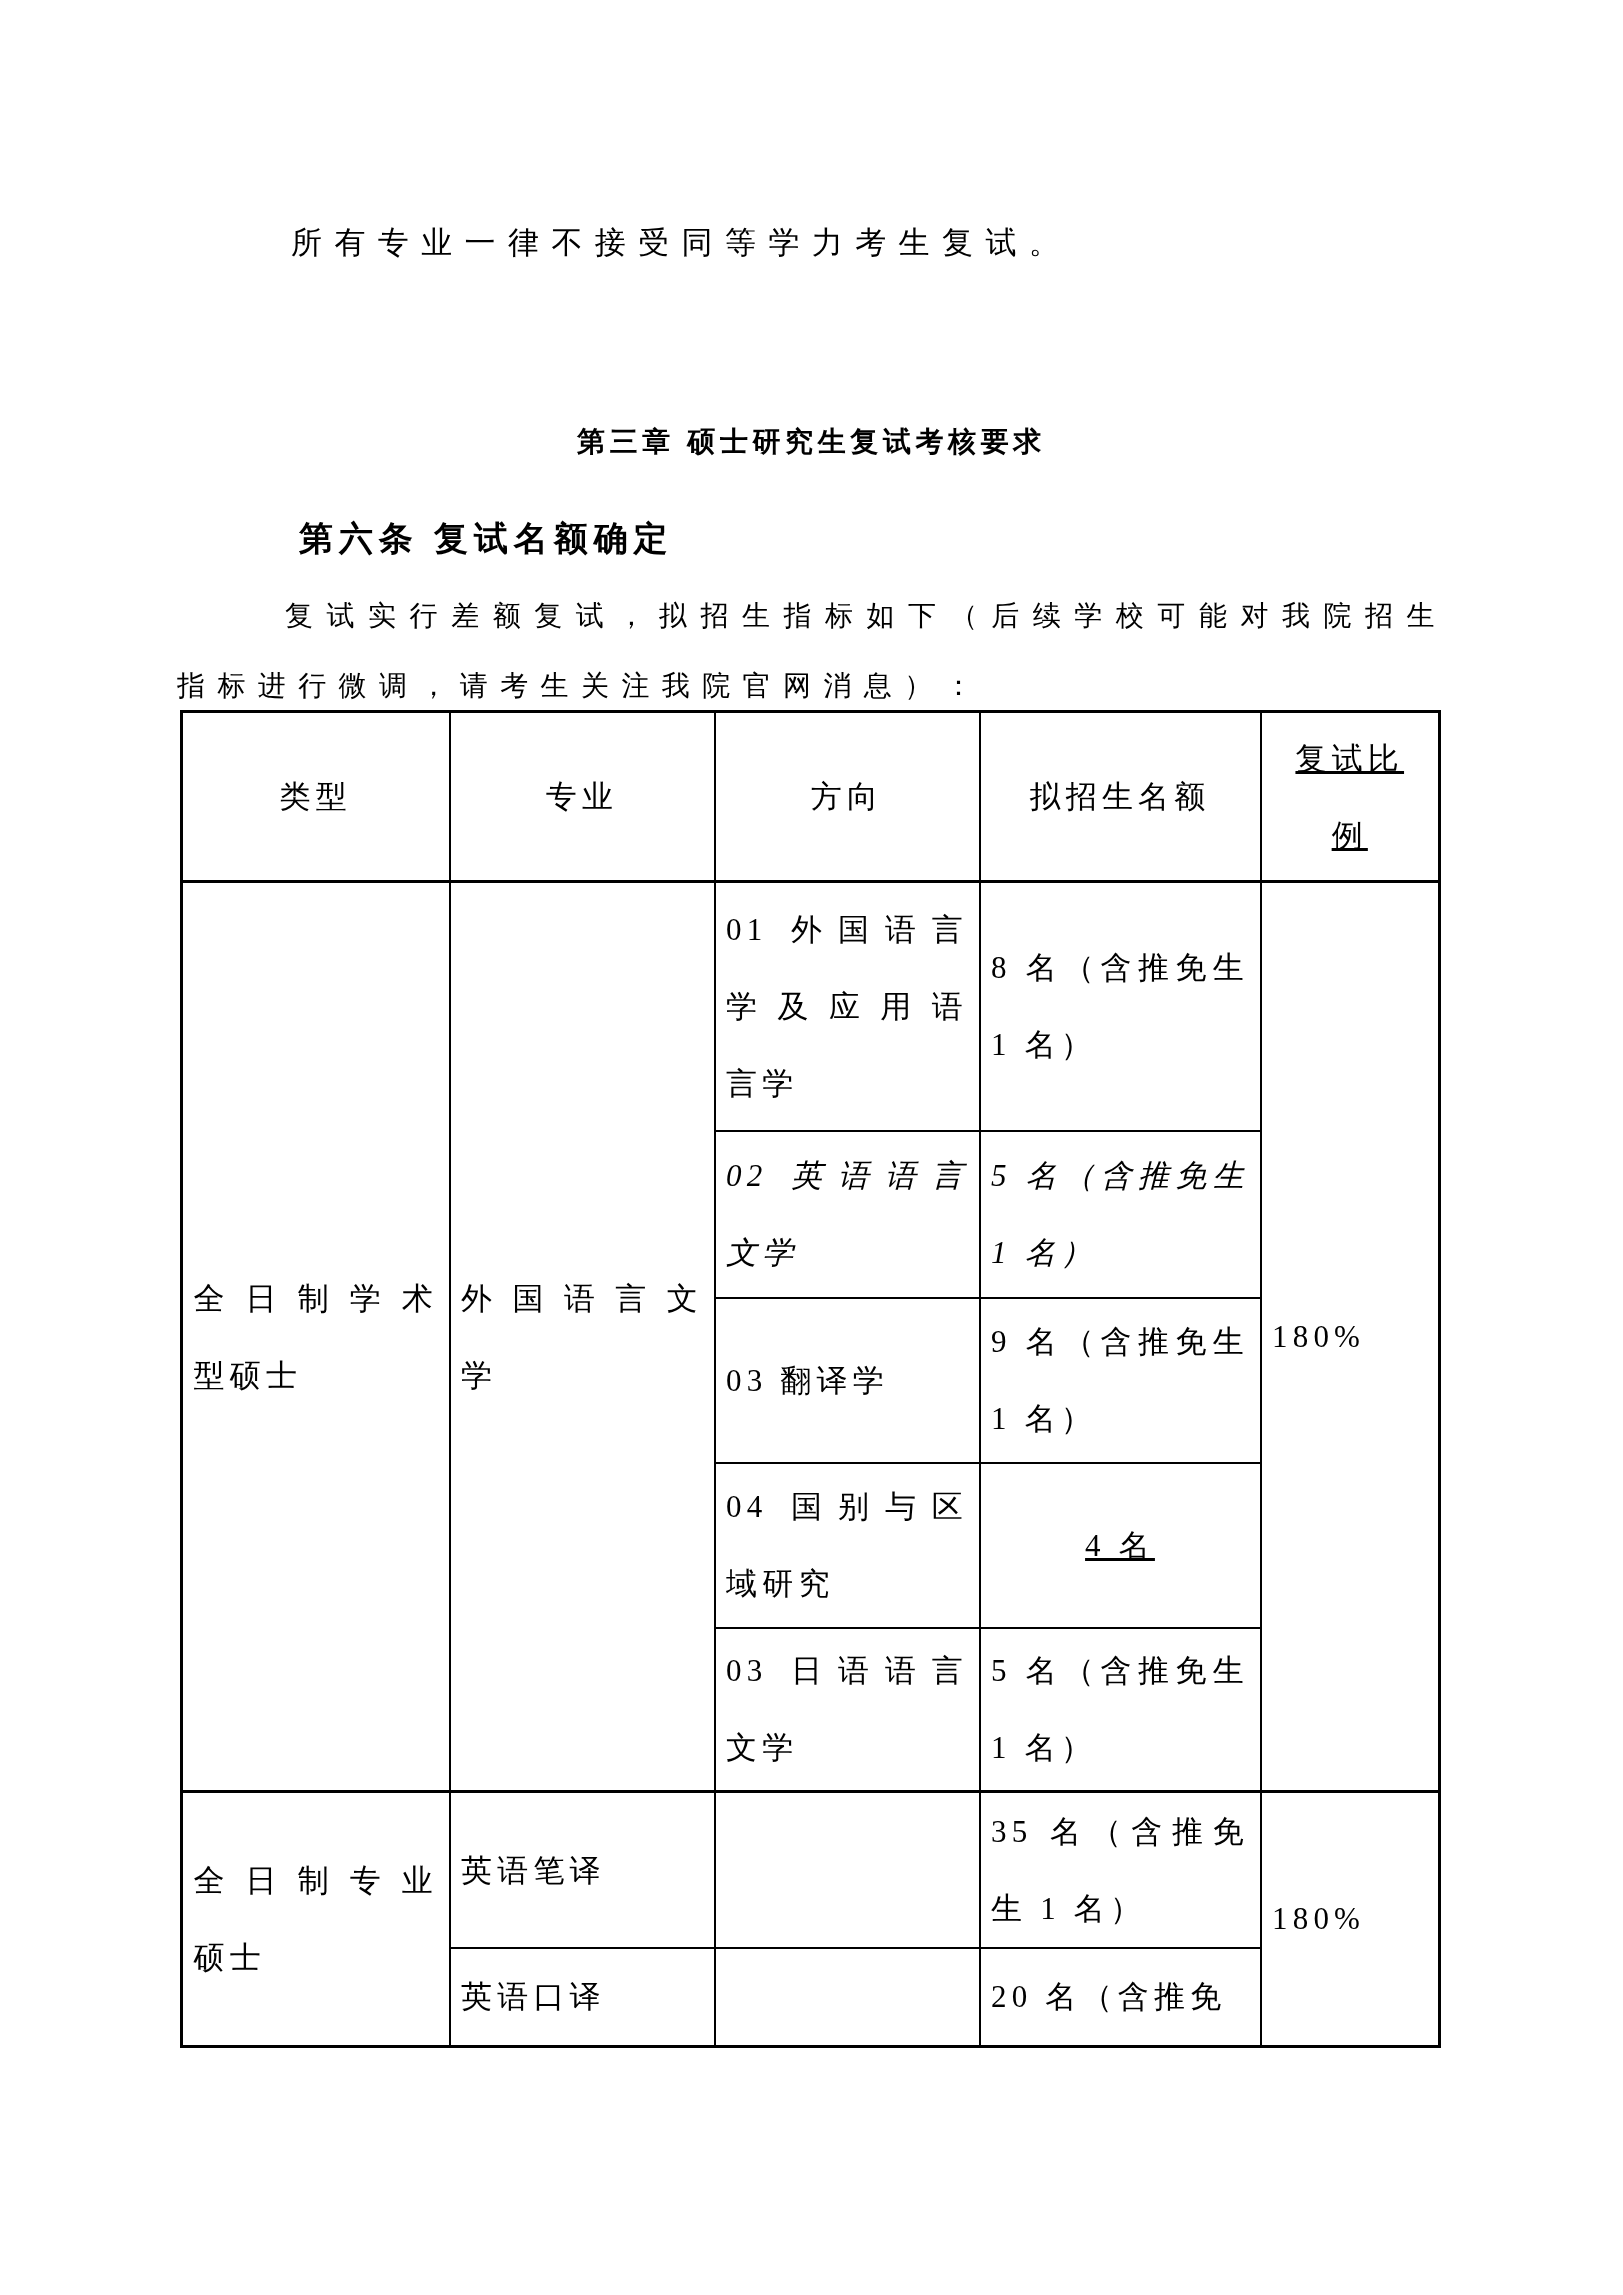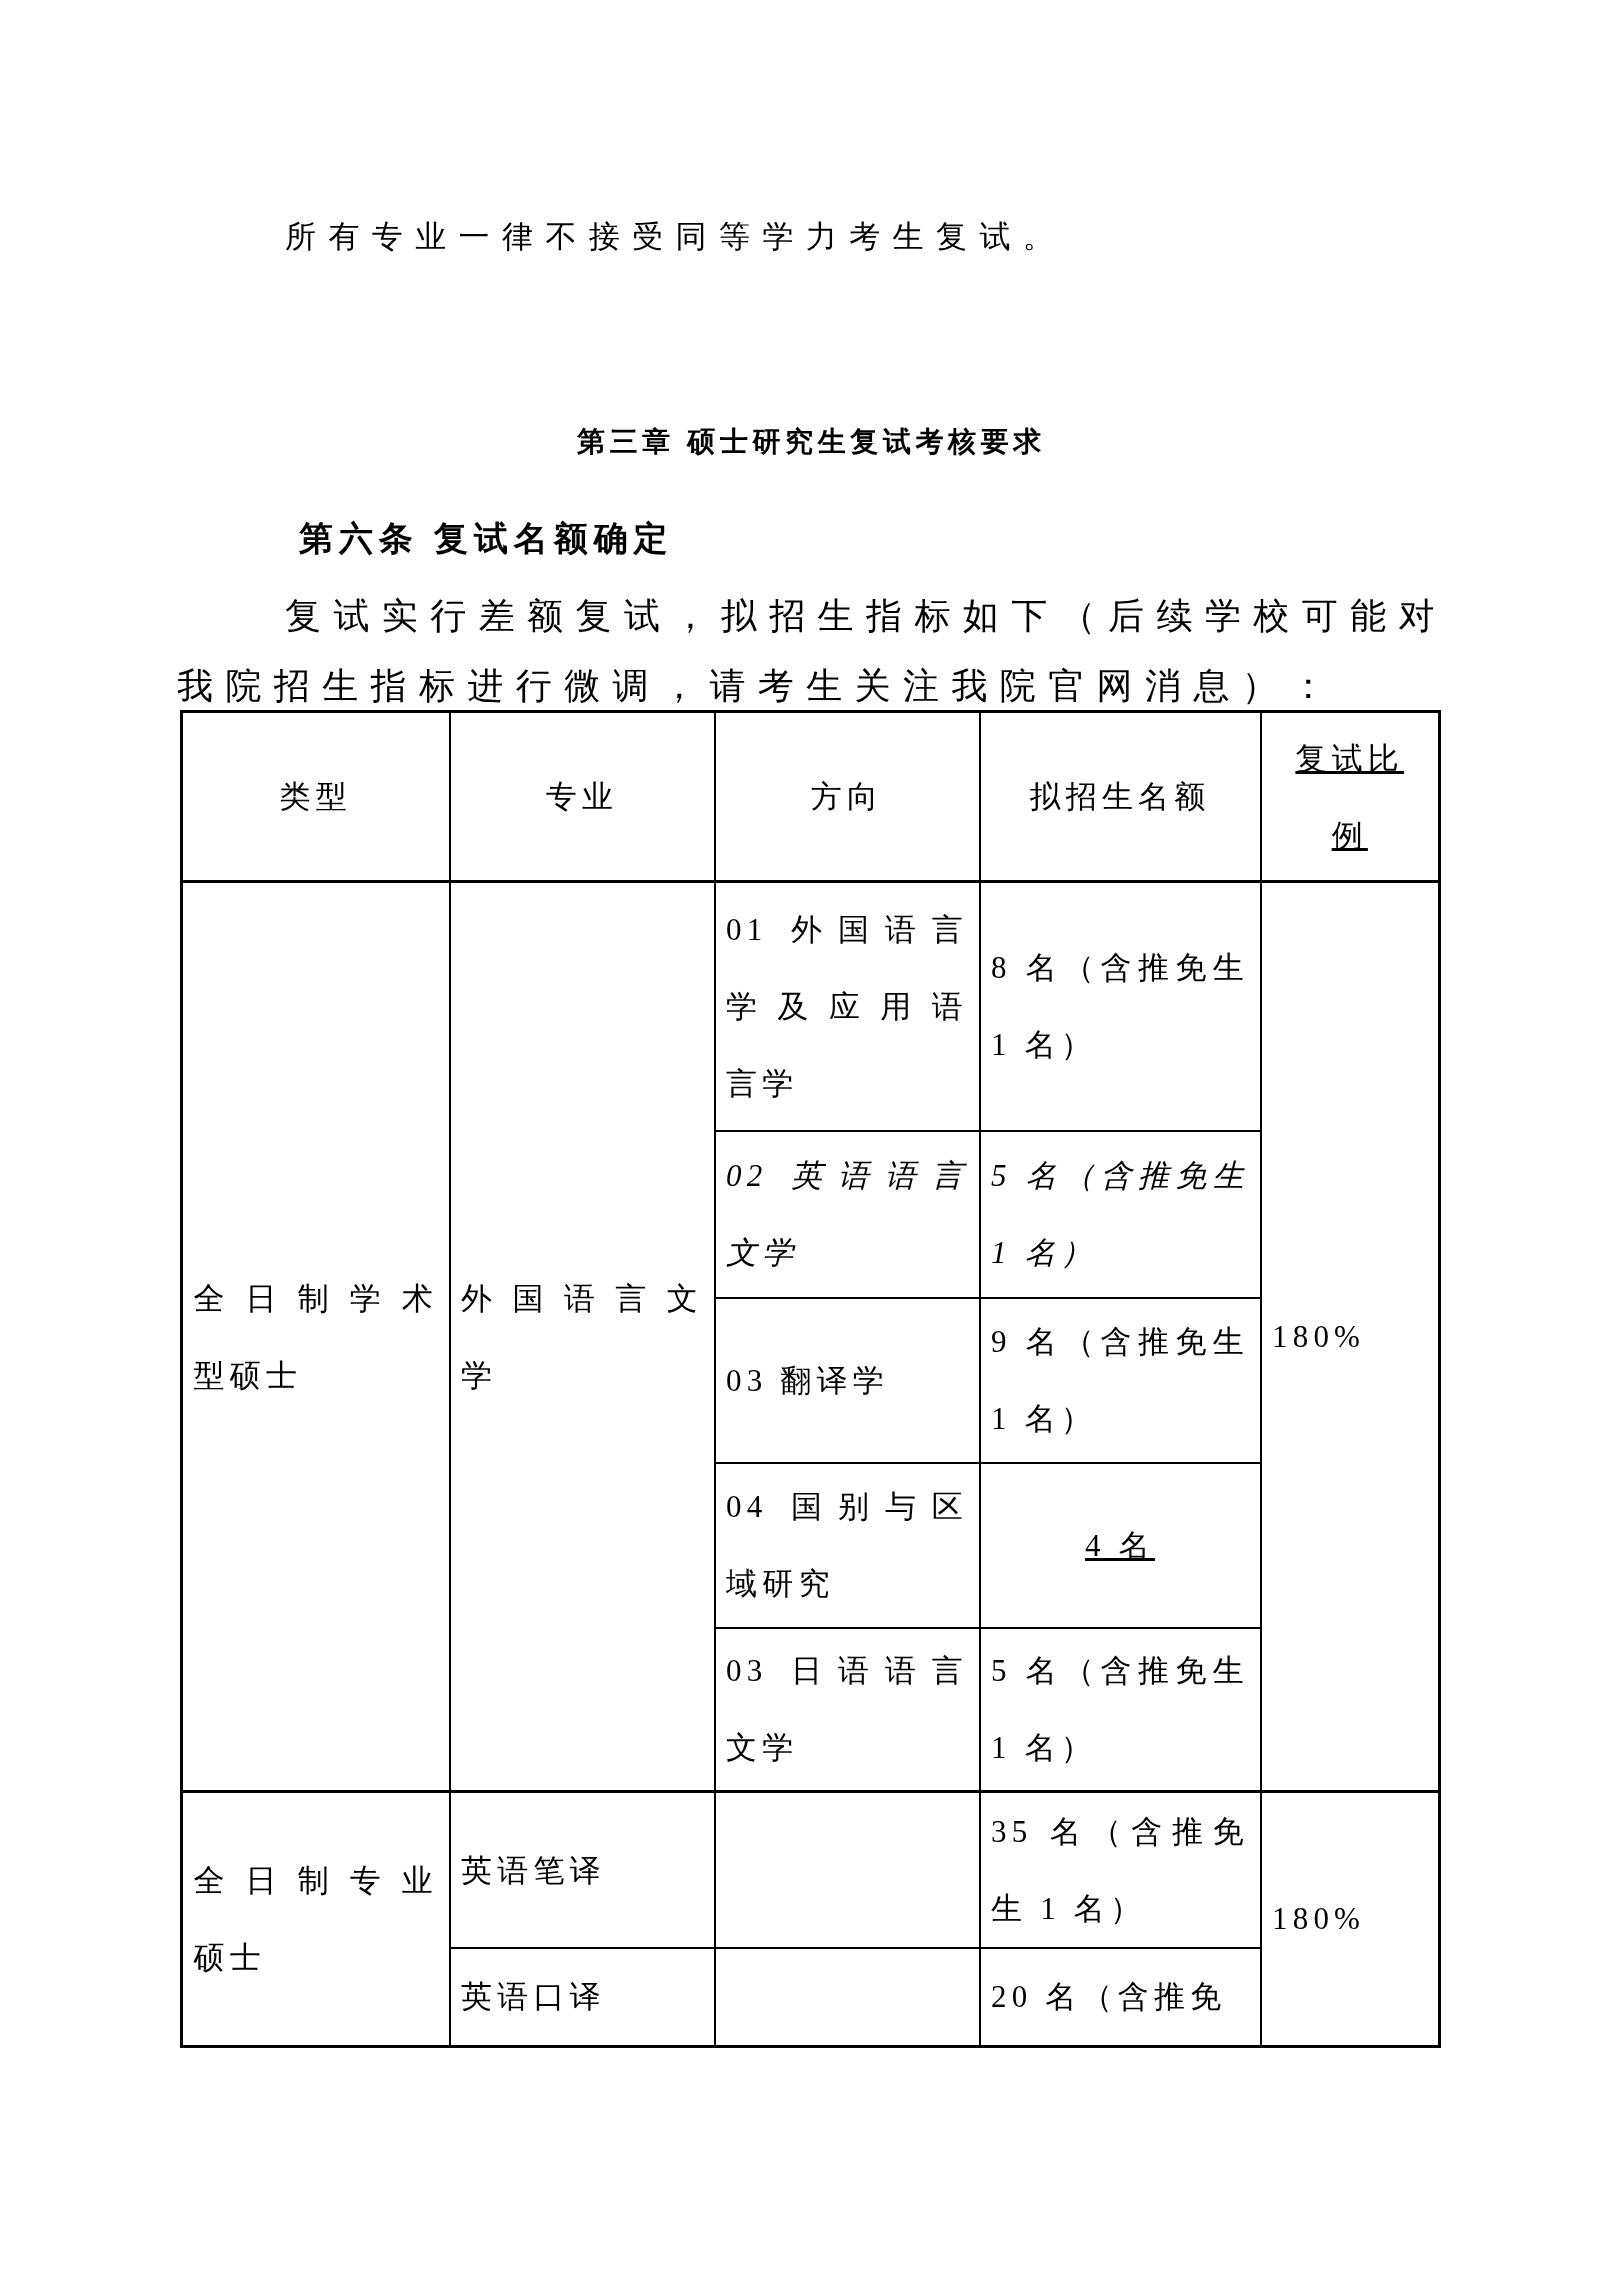--- a/index.html
+++ b/index.html
@@ -12,21 +12,21 @@
     font-family: "Liberation Serif", "DejaVu Serif", serif;
     overflow: hidden;
   }
   
   .intro {
     position: absolute;
     left: 177px; top: 211px; width: 1270px;
     font-size: 31px; line-height: 51px;
     letter-spacing: 12.4px;
     text-indent: 108px;
-    margin: 0;
+    margin: 6px;
   }
   .chapter {
     position: absolute;
     left: 0; top: 418px; width: 1623px;
     text-align: center;
     font-family: "Liberation Sans", "DejaVu Sans", sans-serif;
     font-weight: bold;
     font-size: 28px; line-height: 47px;
     letter-spacing: 4.6px;
     margin: 0;
@@ -36,21 +36,21 @@
     left: 285px; top: 503px;
     font-family: "Liberation Sans", "DejaVu Sans", sans-serif;
     font-weight: bold;
     font-size: 34px; line-height: 43px;
     letter-spacing: 5.9px;
     margin: 14px;
   }
   .lead {
     position: absolute;
     left: 177px; top: 581px; width: 1270px;
-    font-size: 36px; line-height: 70px;
+    font-size: 28px; line-height: 70px;
     letter-spacing: 12.4px;
     text-indent: 108px;
     text-align: justify;
     margin: 0;
   }
   
   table.quota {
     position: absolute;
     left: 180px; top: 710px;
     width: 1259px;

